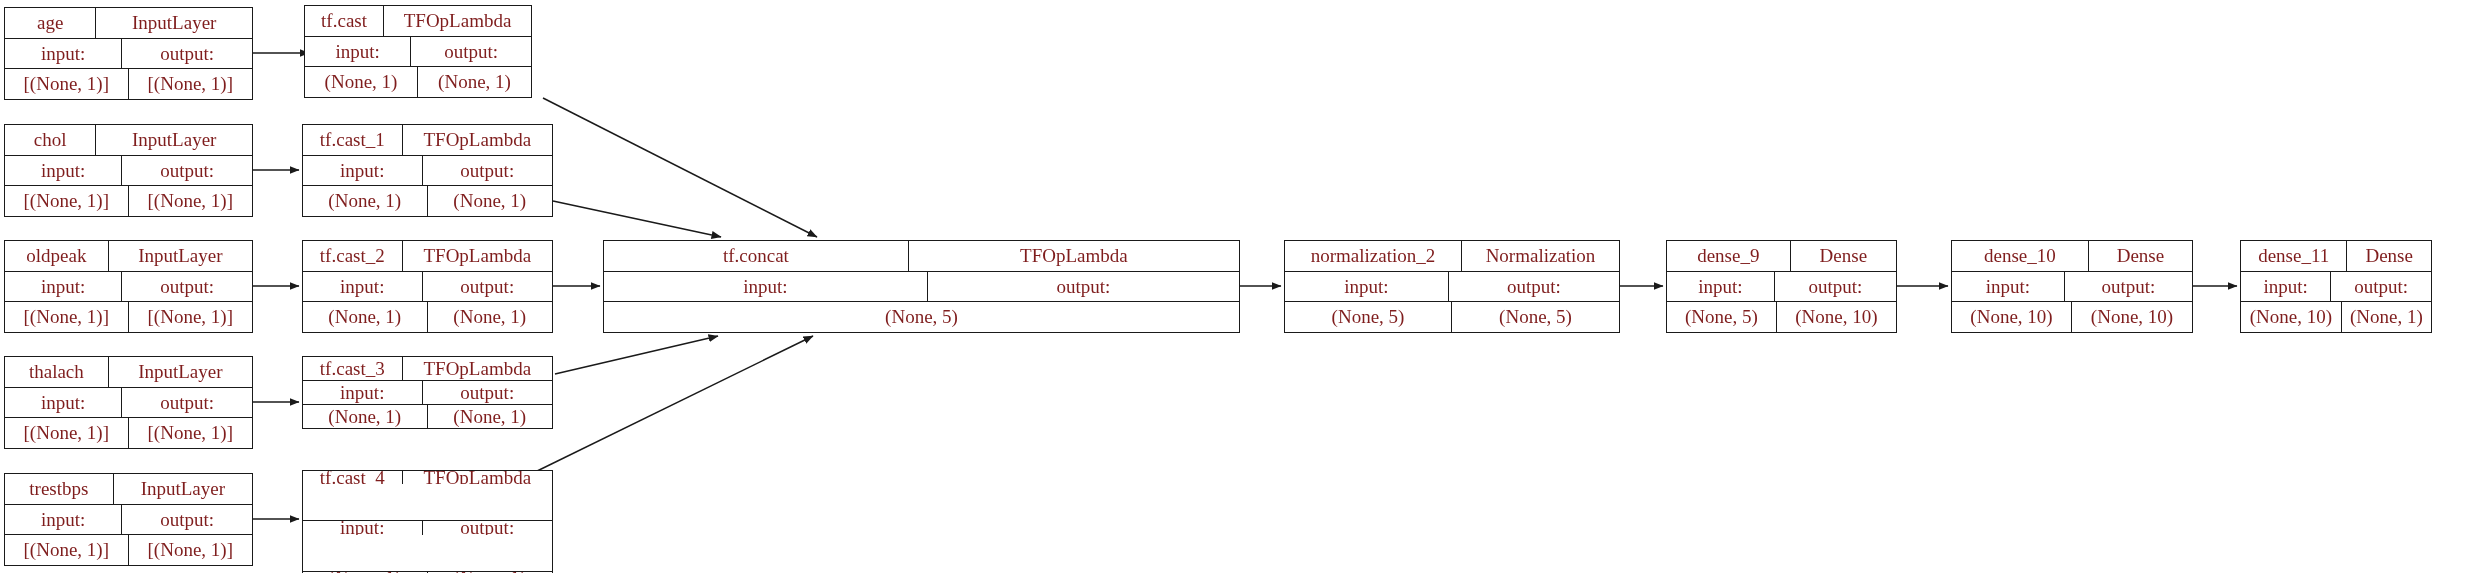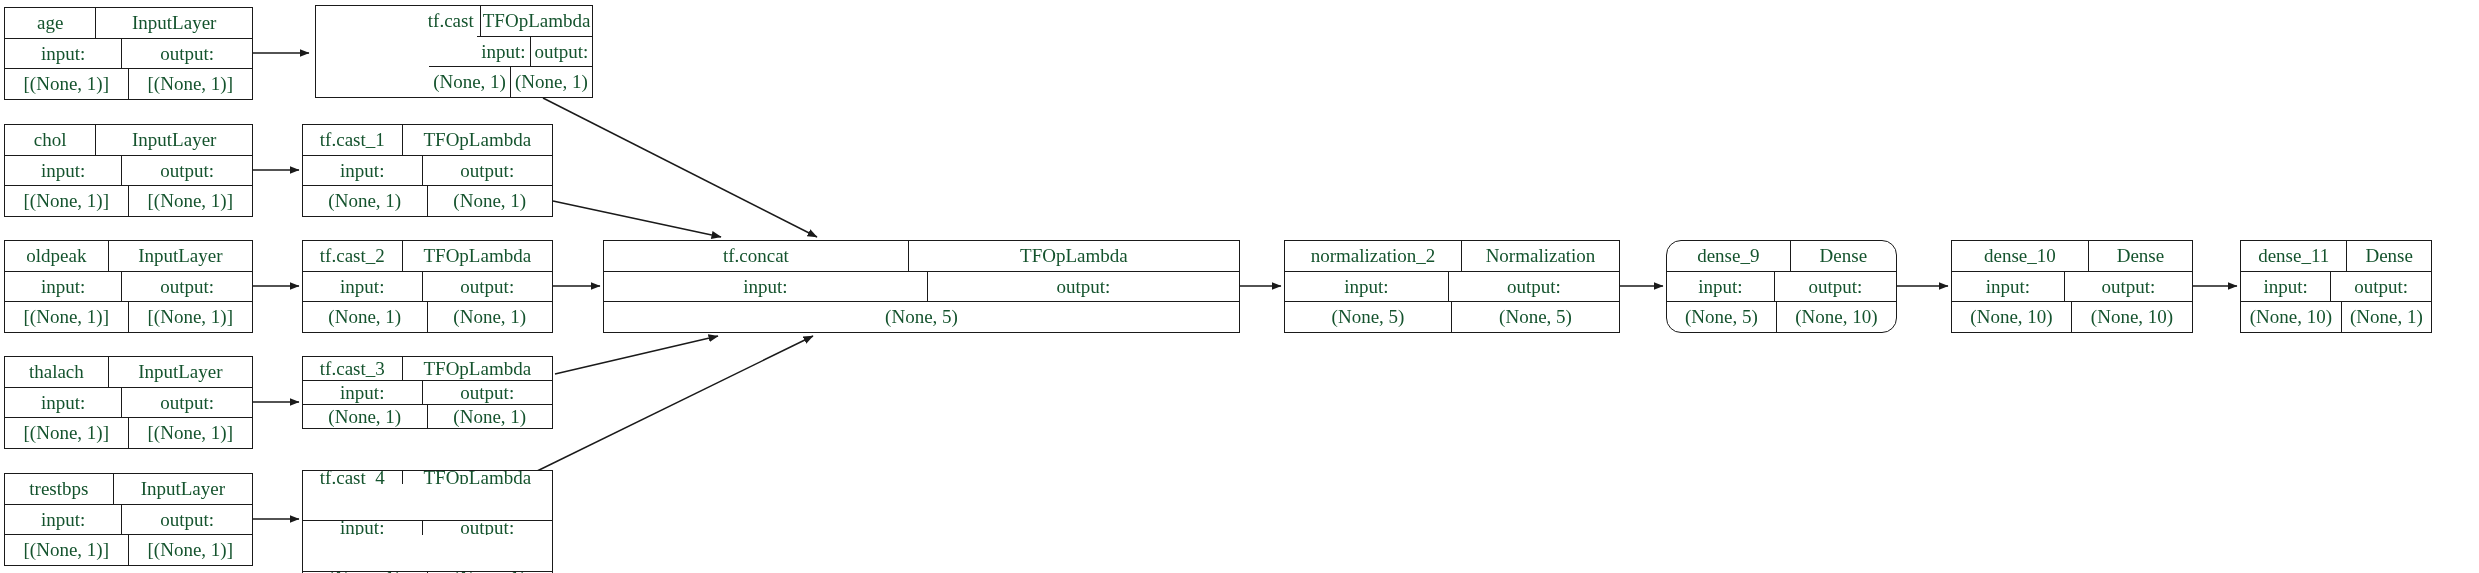--- a/index.html
+++ b/index.html
@@ -7,21 +7,21 @@
     padding: 0;
     background: #ffffff;
   }
   #diagram {
     position: relative;
     width: 2479px;
     height: 573px;
     background: #ffffff;
     font-family: "Liberation Serif", "DejaVu Serif", serif;
     font-size: 19px;
-    color: #14532d;
+    color: #7f1d1d;
     overflow: hidden;
   }
   #edges {
     position: absolute;
     left: 0;
     top: 0;
     width: 2479px;
     height: 573px;
     pointer-events: none;
   }
@@ -146,21 +146,21 @@
       </div>
       <div class="nrow">
         <div class="cell left" style="width: 47.5%;">input:</div>
         <div class="cell right">output:</div>
       </div>
       <div class="nrow">
         <div class="cell left" style="width: 50%;">[(None, 1)]</div>
         <div class="cell right">[(None, 1)]</div>
       </div>
     </div>
-    <div class="node" style="left: 315px; top: 5px; width: 278px; height: 93px; align-items: flex-end;">
+    <div class="node" style="left: 304px; top: 5px; width: 228px; height: 93px;">
       <div class="nrow">
         <div class="cell left" style="width: 35%;">tf.cast</div>
         <div class="cell right">TFOpLambda</div>
       </div>
       <div class="nrow">
         <div class="cell left" style="width: 47%;">input:</div>
         <div class="cell right">output:</div>
       </div>
       <div class="nrow">
         <div class="cell left" style="width: 50%;">(None, 1)</div>
@@ -243,21 +243,21 @@
       </div>
       <div class="nrow">
         <div class="cell left" style="width: 49%;">input:</div>
         <div class="cell right">output:</div>
       </div>
       <div class="nrow">
         <div class="cell left" style="width: 50%;">(None, 5)</div>
         <div class="cell right">(None, 5)</div>
       </div>
     </div>
-    <div class="node" style="left: 1666px; top: 240px; width: 231px; height: 93px; border-radius: 15px;">
+    <div class="node" style="left: 1666px; top: 240px; width: 231px; height: 93px;">
       <div class="nrow">
         <div class="cell left" style="width: 54%;">dense_9</div>
         <div class="cell right">Dense</div>
       </div>
       <div class="nrow">
         <div class="cell left" style="width: 47%;">input:</div>
         <div class="cell right">output:</div>
       </div>
       <div class="nrow">
         <div class="cell left" style="width: 48%;">(None, 5)</div>

